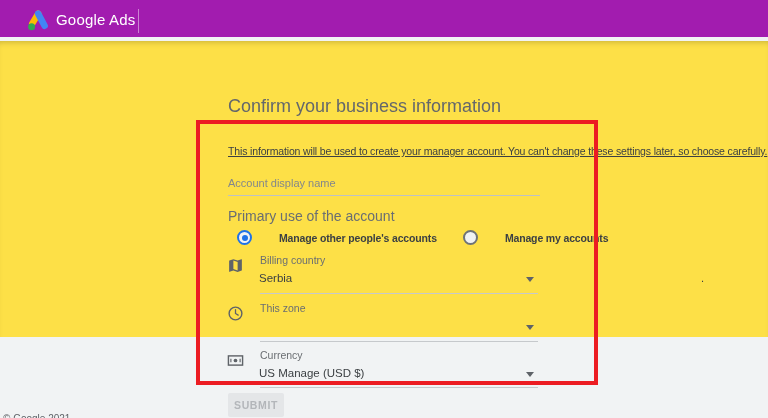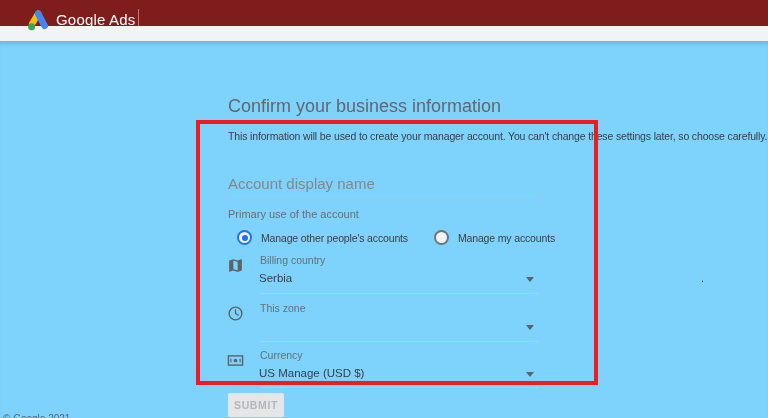--- a/index.html
+++ b/index.html
@@ -1,52 +1,52 @@
 <!DOCTYPE html>
 <html><head>
 <meta charset="utf-8">
 <style>
   * { margin:0; padding:0; box-sizing:border-box; }
   html,body { width:768px; height:418px; }
   body { font-family:"Liberation Sans", sans-serif; position:relative; overflow:hidden; background:#f1f3f4; }
   .stage { position:absolute; inset:0; width:768px; height:418px; overflow:hidden; }
 
   
-  .topbar { position:absolute; left:0; top:0; width:768px; height:26px; background:#7f1d1d; z-index:2; }
+  .topbar { position:absolute; left:0; top:0; width:768px; height:37px; background:#a21caf; z-index:2; }
   .logo { position:absolute; left:26px; top:9px; width:24px; height:23px; }
   .brand { position:absolute; left:56px; top:11px; font-size:15px; color:#ffffff; letter-spacing:.2px; }
   .tb-divider { position:absolute; left:138px; top:9px; width:1px; height:24px; background:rgba(255,255,255,.45); }
 
   
-  .content { position:absolute; left:0; top:41px; width:768px; height:377px; background:#7dd3fc;
+  .content { position:absolute; left:0; top:41px; width:768px; height:296px; background:#fde047;
              box-shadow: inset 0 5px 6px -4px rgba(0,0,0,.22); }
 
   .page-title { position:absolute; left:228px; top:55px; font-size:18px; color:#64676b; font-weight:400; white-space:nowrap; }
-  .page-subtitle { position:absolute; left:228px; top:89px; font-size:10.5px; letter-spacing:-.15px; color:#3c4043; white-space:nowrap; }
+  .page-subtitle { position:absolute; left:228px; top:104px; font-size:10.5px; letter-spacing:-.15px; color:#3c4043; white-space:nowrap;text-decoration:underline; }
 
   
   .redbox { position:absolute; left:196px; top:120px; width:402px; height:265px;
             border:4px solid #ec1c22; z-index:6; pointer-events:none; }
 
   
   .acct-input { position:absolute; left:228px; top:130px; width:312px; height:25px;
                 border:none; border-bottom:1px solid #bdc1c6; background:transparent;
-                font-family:"Liberation Sans",sans-serif; font-size:15px; color:#3c4043; outline:none; }
+                font-family:"Liberation Sans",sans-serif; font-size:11px; color:#3c4043; outline:none; }
   .acct-input::placeholder { color:#83878b; opacity:1; }
 
-  .section-label { position:absolute; font-size:11px; color:#6a6e72; white-space:nowrap; }
+  .section-label { position:absolute; font-size:14px; color:#6a6e72; white-space:nowrap; }
 
   
   .radio-row { position:absolute; left:237px; top:189px; display:flex; align-items:center; gap:26px; }
   .radio-opt { display:flex; align-items:center; gap:9px; cursor:pointer; }
   .radio-circ { width:15px; height:15px; border-radius:50%; border:2px solid #6f7478; position:relative; background:#f1f3f4; }
   .radio-circ.sel { border-color:#1f72e8; }
   .radio-circ.sel::after { content:""; position:absolute; left:2.5px; top:2.5px; width:6px; height:6px;
                            border-radius:50%; background:#1f72e8; }
-  .radio-label { font-size:10.5px; font-weight:400; letter-spacing:-.15px; color:#3c4043; white-space:nowrap; }
+  .radio-label { font-size:10.5px; font-weight:700; letter-spacing:-.15px; color:#3c4043; white-space:nowrap;margin-left:18px; }
 
   
   .field-icon { position:absolute; left:227px; width:17px; height:17px; }
   .field-label { position:absolute; left:260px; font-size:10.5px; color:#6a6e72; white-space:nowrap; }
   .field-value { position:absolute; left:259px; font-size:11.5px; color:#3c4043; white-space:nowrap; cursor:pointer; }
   .dd-arrow { position:absolute; left:526px; width:0; height:0; cursor:pointer;
               border-left:4.5px solid transparent; border-right:4.5px solid transparent; border-top:5px solid #5f6368; }
   .underline { position:absolute; left:260px; width:278px; height:1px; background:#c6c9cc; }
 
   .submit-btn { position:absolute; left:228px; top:352px; width:56px; height:24px; border:none; border-radius:2px;

